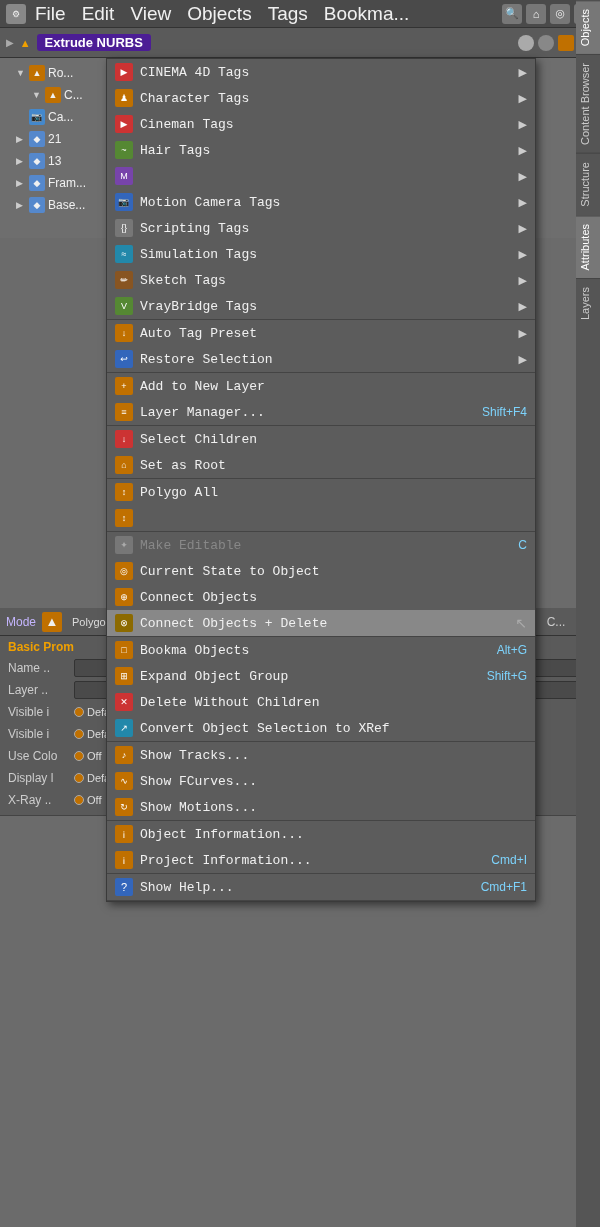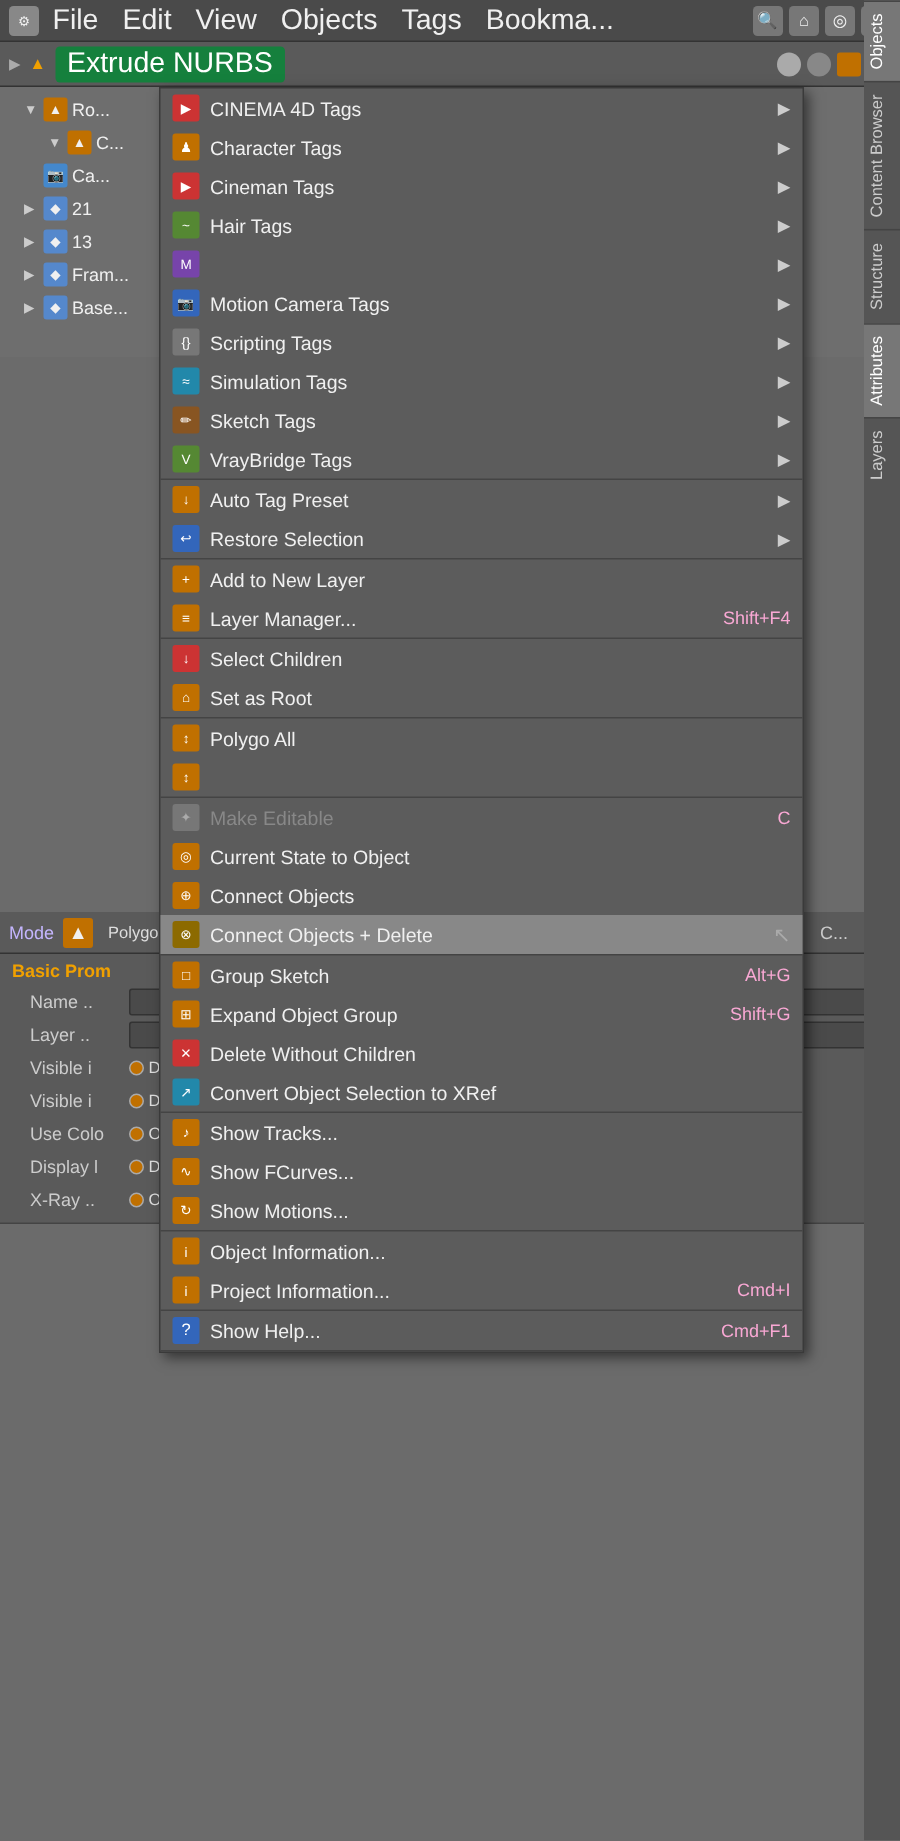--- a/index.html
+++ b/index.html
@@ -57,24 +57,24 @@
     .obj-header {
       background: #5a5a5a;
       height: 30px;
       display: flex;
       align-items: center;
       padding: 0 6px;
       gap: 6px;
       border-bottom: 1px solid #333;
     }
     .obj-header-title {
-      font-size: 19px;
-      font-weight: normal;
+      font-size: 13px;
+      font-weight: bold;
       color: #fff;
-      background: #15803d;
+      background: #4c1d95;
       padding: 1px 8px;
       border-radius: 3px;
     }
     .obj-header-icons {
       display: flex; gap: 4px; margin-left: auto;
     }
 
     
     .obj-tree {
       background: #6e6e6e;
@@ -129,28 +129,28 @@
       height: 26px;
       padding: 0 8px 0 8px;
       cursor: pointer;
       gap: 7px;
       color: #f0f0f0;
       font-size: 13px;
       position: relative;
     }
     .menu-item.highlighted { background: #888; }
     .menu-item.disabled { color: #888; cursor: default; }
-    .menu-label { flex: 1; }
+    .menu-label { flex: 1; font-family: Liberation Mono, monospace; }
     .menu-arrow {
       font-size: 11px;
       color: #ccc;
       margin-left: auto;
     }
     .menu-shortcut {
-      color: #f9a8d4;
+      color: #7dd3fc;
       font-size: 12px;
       margin-left: auto;
     }
 
     
     .icon-box {
       width: 18px; height: 18px;
       border-radius: 2px;
       display: flex; align-items: center; justify-content: center;
       flex-shrink: 0;
@@ -222,21 +222,20 @@
     .attr-row {
       display: flex;
       align-items: center;
       height: 22px;
       gap: 6px;
     }
     .attr-label {
       color: #ccc;
       font-size: 12px;
       width: 60px;
-      margin-left: 12px;
     }
     .attr-value {
       flex: 1;
       background: #444;
       border: 1px solid #333;
       height: 18px;
       padding: 0 4px;
       color: #f0f0f0;
       font-size: 11px;
       border-radius: 2px;
@@ -521,21 +520,21 @@
       <span class="menu-label">Connect Objects + Delete</span>
       <span style="font-size:14px;color:#aaa;margin-left:4px;">↖</span>
     </div>
   </div>
 
   <div class="menu-section">
     <div class="menu-item">
       <div class="icon-box ib-orange">
           <span style="color:#fff;font-size:9px;">□</span>
         </div>
-      <span class="menu-label">Group Sketch</span>
+      <span class="menu-label">Bookma Objects</span>
       <span class="menu-shortcut">Alt+G</span>
     </div>
     <div class="menu-item">
       <div class="icon-box ib-orange">
           <span style="color:#fff;font-size:9px;">⊞</span>
         </div>
       <span class="menu-label">Expand Object Group</span>
       <span class="menu-shortcut">Shift+G</span>
     </div>
     <div class="menu-item">

